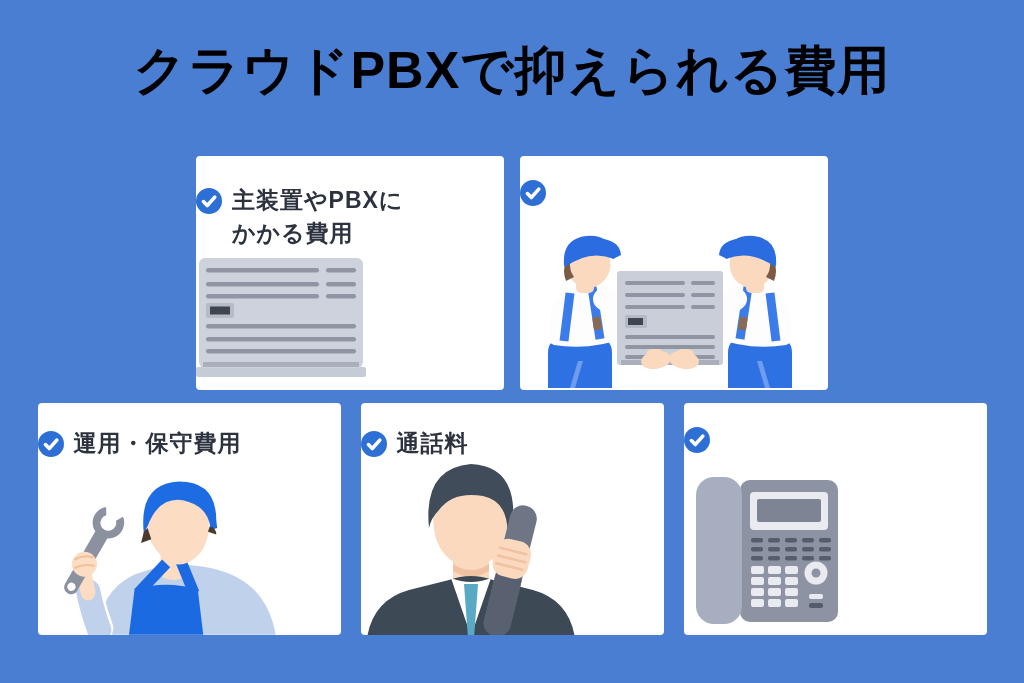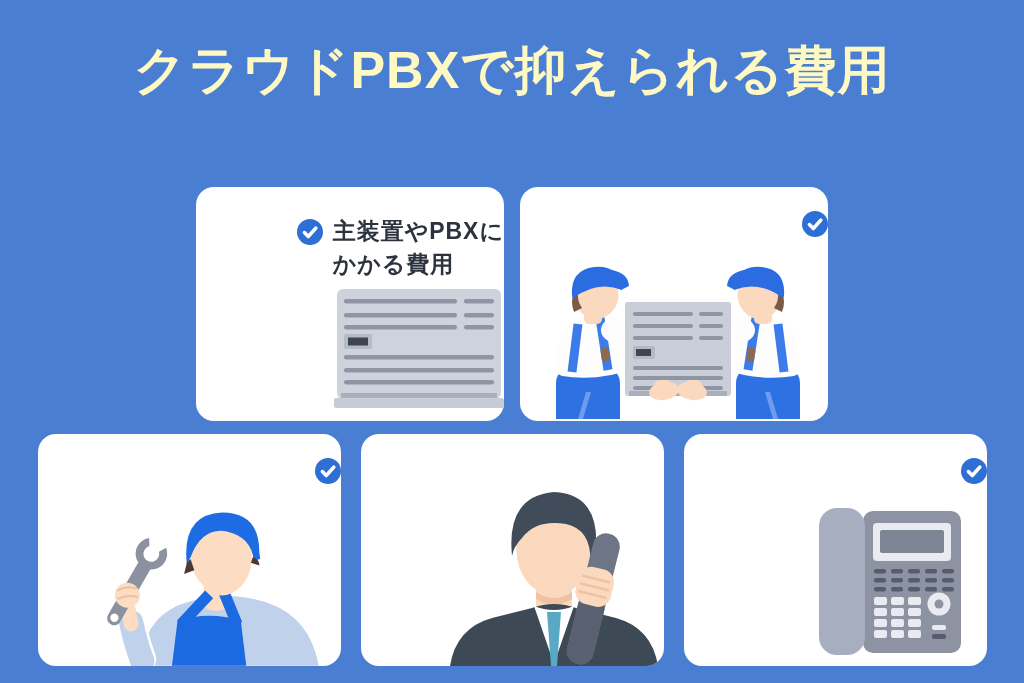--- a/index.html
+++ b/index.html
@@ -3,29 +3,29 @@
 <meta charset="utf-8">
 <style>
   html,body{margin:0;padding:0;}
   body{
     width:1024px;height:683px;position:relative;overflow:hidden;
     background:#4a7ed2;
     font-family:"Liberation Sans","DejaVu Sans",sans-serif;
   }
   .title{
     position:absolute;top:42px;left:0;width:100%;margin:0;
-    text-align:center;color:#fef9c3;font-size:52px;font-weight:800;
+    text-align:center;color:#000000;font-size:52px;font-weight:800;
     letter-spacing:1px;line-height:1.1;
   }
   .row{position:absolute;left:0;width:100%;display:flex;justify-content:center;}
   .row-top{top:156px;gap:16px;}
   .row-bottom{top:403px;gap:20px;}
   .card{
-    background:#ffffff;border-radius:18px;overflow:hidden;
-    display:flex;flex-direction:column;align-items:flex-end;margin-top:31px;
+    background:#ffffff;border-radius:4px;overflow:hidden;
+    display:flex;flex-direction:column;align-items:flex-start;
   }
   .row-top .card{width:308px;height:234px;}
   .row-bottom .card{width:303px;height:232px;}
   .heading{
     display:flex;align-items:center;gap:10px;margin-top:24px;
     color:#2c323e;font-weight:800;font-size:23px;letter-spacing:1px;
   }
   .heading .label{line-height:1.45;white-space:pre-line;}
   .heading.two-line{align-items:flex-start;margin-top:28px;}
   .heading.two-line .check{margin-top:4px;}
@@ -137,20 +137,21 @@
 <div class="row row-bottom">
 
   <div class="card card-maintenance">
     <div class="heading">
       <span class="check">
         <svg width="26" height="26" viewBox="0 0 26 26">
           <circle cx="13" cy="13" r="13" fill="#2e6fd6"></circle>
           <path d="M7.4 13.6 l3.9 3.9 L18.8 9.1" fill="none" stroke="#ffffff" stroke-width="3.6" stroke-linecap="round" stroke-linejoin="round"></path>
         </svg>
       </span>
+      <span class="label">運用・保守費用</span>
     </div>
     <div class="illus">
       <svg width="260" height="161" viewBox="0 0 280 173">
         <path d="M64,173 Q66,126 104,108 Q134,96 166,98 Q208,102 230,122 Q250,140 256,173 Z" fill="#bfd1eb"></path>
         <path d="M132,84 L160,84 L160,110 Q146,118 132,110 Z" fill="#fcdcc2"></path>
         <path d="M108,128 L138,96" stroke="#1c6ae1" stroke-width="12" fill="none"></path>
         <path d="M168,128 L154,94" stroke="#1c6ae1" stroke-width="12" fill="none"></path>
         <path d="M98,173 L104,124 Q138,114 172,124 L178,173 Z" fill="#1c6ae1"></path>
         <path d="M118,58 Q116,18 150,14 Q184,16 184,54 Q184,82 164,94 Q150,101 140,93 Q120,80 118,58 Z" fill="#fcdcc2"></path>
         <path d="M114,64 Q108,10 152,8 Q192,8 192,50 L193,58 L186,60 Q184,34 156,28 Q130,24 118,56 Z" fill="#1e6ce3"></path>
@@ -164,20 +165,29 @@
           <path d="M-10.5,-65 A17,17 0 1 0 10.5,-65 L6,-57.5 A8.5,8.5 0 1 1 -6,-57.5 Z"></path>
           <circle cx="0" cy="28" r="4.5" fill="#ffffff"></circle>
         </g>
         <circle cx="50" cy="97" r="13.5" fill="#fcdcc2"></circle>
         <path d="M39,92 q11,-6 21,-2 M39,101 q11,-5 22,-2" stroke="#eec09e" stroke-width="2.2" fill="none"></path>
       </svg>
     </div>
   </div>
 
   <div class="card card-call">
+    <div class="heading">
+      <span class="check">
+        <svg width="26" height="26" viewBox="0 0 26 26">
+          <circle cx="13" cy="13" r="13" fill="#2e6fd6"></circle>
+          <path d="M7.4 13.6 l3.9 3.9 L18.8 9.1" fill="none" stroke="#ffffff" stroke-width="3.6" stroke-linecap="round" stroke-linejoin="round"></path>
+        </svg>
+      </span>
+      <span class="label">通話料</span>
+    </div>
     <div class="illus">
       <svg width="220" height="178" viewBox="0 0 220 178">
         <path d="M92,94 h36 v28 q-18,10 -36,0 Z" fill="#fbd9bf"></path>
         <path d="M92,104 q18,12 36,0 v7 q-18,11 -36,0 Z" fill="#f1c2a2"></path>
         <path d="M6,178 Q12,140 48,130 L88,120 Q110,112 132,120 L172,130 Q208,140 214,178 Z" fill="#3e4956"></path>
         <path d="M90,118 L110,176 L130,118 Q110,126 90,118 Z" fill="#ffffff"></path>
         <path d="M103,124 h14 l-4,54 h-6 Z" fill="#5aa9c4"></path>
         <path d="M72,56 Q72,10 110,8 Q148,10 148,56 Q148,90 126,103 Q110,110 94,103 Q72,90 72,56 Z" fill="#fbd9bf"></path>
         <path d="M68,68 Q62,8 110,4 Q156,6 152,62 Q151,74 146,82 Q150,42 122,36 Q92,31 78,50 Q70,58 68,68 Z" fill="#414c5b"></path>
         <g transform="rotate(14 150 110)">

